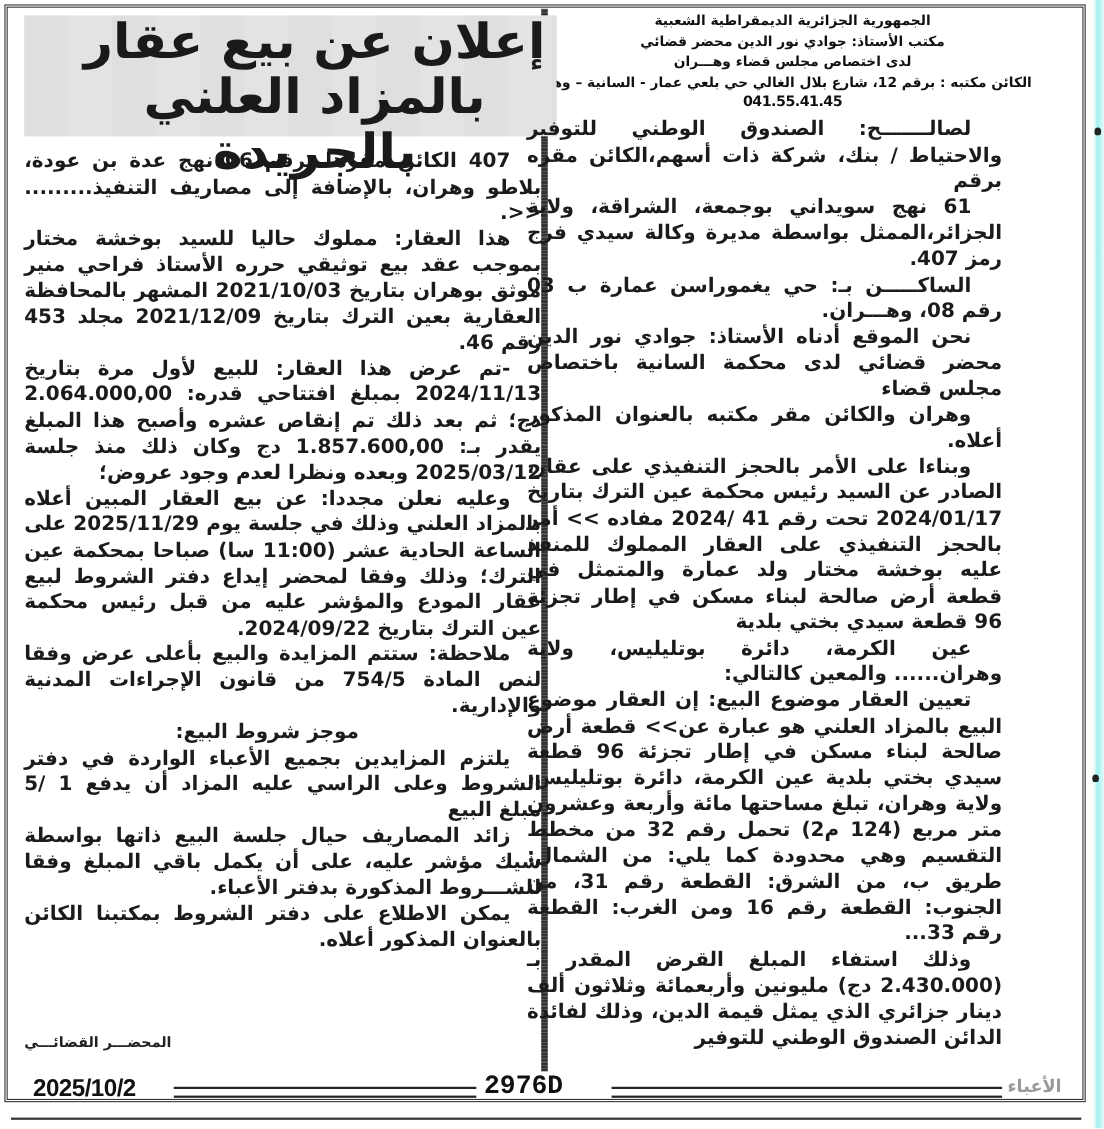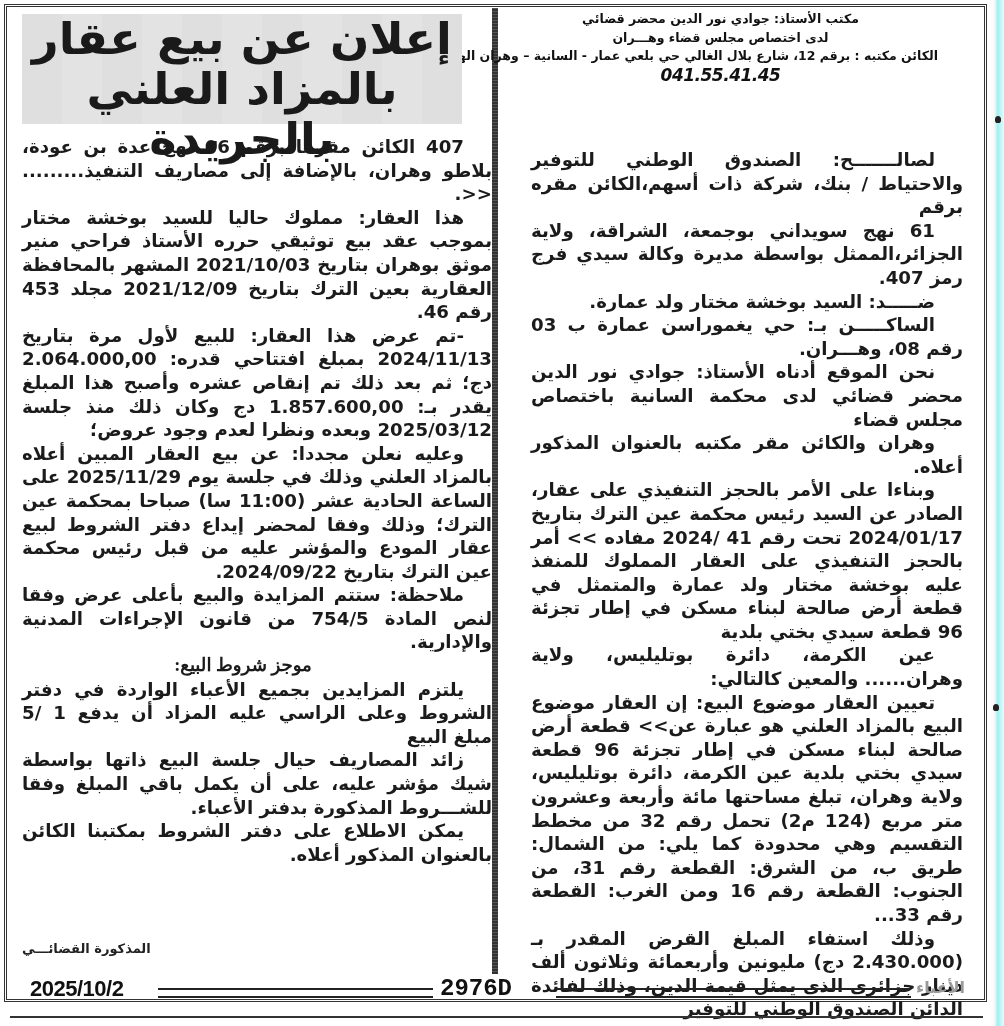--- a/index.html
+++ b/index.html
@@ -19,34 +19,35 @@
   .divider-v {
     position:absolute; left:492px; top:8px; width:6px; height:966px;
     background:repeating-linear-gradient(0deg,#333 0,#333 2px,#555 2px,#555 3px);
   }
   .col {
     position:absolute; direction:rtl; text-align:justify; text-align-last:right;
     font-size:18.2px; line-height:23.6px; font-weight:bold; color:#1b1b1b;
   }
   .col p { margin:0; }
   .indent { text-indent:28px; }
-  .col-right { left:531px; top:106px; width:432px;margin-top:42px; }
+  .col-right { left:479px; top:106px; width:432px; }
   .col-left { left:22px; top:135px; width:470px; }
 
   .head-right {
     position:absolute; left:503px; top:10px; width:435px; direction:rtl; text-align:center;
     font-size:12.5px; line-height:18.5px; font-weight:bold; color:#111;
   }
   .head-right .addr { font-size:12.5px; text-align:right; white-space:nowrap; }
-  .head-right .phone { font-size:17px; font-style:italic; letter-spacing:-0.5px; }
+  .head-right .phone { font-size:13px; letter-spacing:-0.5px; }
 
   .title-box {
     position:absolute; left:22px; top:14px; width:440px; height:110px;
     background:#e3e3e3; direction:rtl; text-align:center;
     background-image:repeating-linear-gradient(90deg, rgba(0,0,0,0.02) 0 40px, rgba(0,0,0,0) 40px 80px);
+    padding-left:44px;
   }
   .title-box .t {
     font-family:"DejaVu Sans", sans-serif; font-weight:bold; font-size:44px; line-height:50px;
     color:#1a1a1a; letter-spacing:1px; transform:scaleX(1.05);
   }
   .signature {
     position:absolute; left:22px; top:941px; width:150px; direction:rtl; text-align:left;
     font-size:13px; font-weight:bold; color:#222; white-space:nowrap;
   }
   .footer { position:absolute; left:8px; top:976px; width:980px; height:30px; }
@@ -62,57 +63,57 @@
 <body>
 
 <div class="right-strip"></div>
 <div class="stray-mark" style="left:995px;top:116px;"></div>
 <div class="stray-mark" style="left:993px;top:704px;"></div>
 
 <div class="frame"></div>
 <div class="divider-v"></div>
 
 <div class="head-right">
+  <div>الجمهورية الجزائرية الديمقراطية الشعبية</div>
   <div>مكتب الأستاذ: جوادي نور الدين محضر قضائي</div>
   <div>لدى اختصاص مجلس قضاء وهـــران</div>
   <div class="addr">الكائن مكتبه : برقم 12، شارع بلال الغالي حي بلعي عمار - السانية – وهران الهاتف:</div>
   <div class="phone">041.55.41.45</div>
 </div>
 
 <div class="title-box">
   <div class="t">إعلان عن بيع عقار</div>
   <div class="t">بالمزاد العلني بالجريدة</div>
 </div>
 
 <div class="col col-right">
   <p class="indent">لصالـــــــح: الصندوق الوطني للتوفير والاحتياط / بنك، شركة ذات أسهم،الكائن مقره برقم</p>
   <p class="indent">61 نهج سويداني بوجمعة، الشراقة، ولاية الجزائر،الممثل بواسطة مديرة وكالة سيدي فرج رمز 407.</p>
-  <p class="indent">ضـــــد: السيد بوخشة مختار ولد عمارة.</p>
   <p class="indent">الساكـــــن بـ: حي يغموراسن عمارة ب 03 رقم 08، وهـــران.</p>
   <p class="indent">نحن الموقع أدناه الأستاذ: جوادي نور الدين محضر قضائي لدى محكمة السانية باختصاص مجلس قضاء</p>
   <p class="indent">وهران والكائن مقر مكتبه بالعنوان المذكور أعلاه.</p>
   <p class="indent">وبناءا على الأمر بالحجز التنفيذي على عقار، الصادر عن السيد رئيس محكمة عين الترك بتاريخ 2024/01/17 تحت رقم 41 /2024 مفاده &gt;&gt; أمر بالحجز التنفيذي على العقار المملوك للمنفذ عليه بوخشة مختار ولد عمارة والمتمثل في قطعة أرض صالحة لبناء مسكن في إطار تجزئة 96 قطعة سيدي بختي بلدية</p>
   <p class="indent">عين الكرمة، دائرة بوتليليس، ولاية وهران...... والمعين كالتالي:</p>
   <p class="indent">تعيين العقار موضوع البيع: إن العقار موضوع البيع بالمزاد العلني هو عبارة عن&gt;&gt; قطعة أرض صالحة لبناء مسكن في إطار تجزئة 96 قطعة سيدي بختي بلدية عين الكرمة، دائرة بوتليليس، ولاية وهران، تبلغ مساحتها مائة وأربعة وعشرون متر مربع (124 م2) تحمل رقم 32 من مخطط التقسيم وهي محدودة كما يلي: من الشمال: طريق ب، من الشرق: القطعة رقم 31، من الجنوب: القطعة رقم 16 ومن الغرب: القطعة رقم 33...</p>
   <p class="indent">وذلك استفاء المبلغ القرض المقدر بـ (2.430.000 دج) مليونين وأربعمائة وثلاثون ألف دينار جزائري الذي يمثل قيمة الدين، وذلك لفائدة الدائن الصندوق الوطني للتوفير</p>
 </div>
 
 <div class="col col-left">
   <p class="indent">407 الكائن مقرها برقم 06 نهج عدة بن عودة، بلاطو وهران، بالإضافة إلى مصاريف التنفيذ......... &lt;&lt;.</p>
   <p class="indent">هذا العقار: مملوك حاليا للسيد بوخشة مختار بموجب عقد بيع توثيقي حرره الأستاذ فراحي منير موثق بوهران بتاريخ 2021/10/03 المشهر بالمحافظة العقارية بعين الترك بتاريخ 2021/12/09 مجلد 453 رقم 46.</p>
   <p class="indent">-تم عرض هذا العقار: للبيع لأول مرة بتاريخ 2024/11/13 بمبلغ افتتاحي قدره: 2.064.000,00 دج؛ ثم بعد ذلك تم إنقاص عشره وأصبح هذا المبلغ يقدر بـ: 1.857.600,00 دج وكان ذلك منذ جلسة 2025/03/12 وبعده ونظرا لعدم وجود عروض؛</p>
   <p class="indent">وعليه نعلن مجددا: عن بيع العقار المبين أعلاه بالمزاد العلني وذلك في جلسة يوم 2025/11/29 على الساعة الحادية عشر (11:00 سا) صباحا بمحكمة عين الترك؛ وذلك وفقا لمحضر إيداع دفتر الشروط لبيع عقار المودع والمؤشر عليه من قبل رئيس محكمة عين الترك بتاريخ 2024/09/22.</p>
   <p class="indent">ملاحظة: ستتم المزايدة والبيع بأعلى عرض وفقا لنص المادة 754/5 من قانون الإجراءات المدنية والإدارية.</p>
-  <p class="indent" style="text-align:left;text-align-last:center;font-family:Liberation Serif, serif;">موجز شروط البيع:</p>
+  <p class="indent" style="text-align:left;text-align-last:center;">موجز شروط البيع:</p>
   <p class="indent">يلتزم المزايدين بجميع الأعباء الواردة في دفتر الشروط وعلى الراسي عليه المزاد أن يدفع 1 /5 مبلغ البيع</p>
   <p class="indent">زائد المصاريف حيال جلسة البيع ذاتها بواسطة شيك مؤشر عليه، على أن يكمل باقي المبلغ وفقا للشـــروط المذكورة بدفتر الأعباء.</p>
   <p class="indent">يمكن الاطلاع على دفتر الشروط بمكتبنا الكائن بالعنوان المذكور أعلاه.</p>
 </div>
 
-<div class="signature">المذكورة القضائـــي</div>
+<div class="signature">المحضـــر القضائـــي</div>
 
 <div class="footer">
   <span class="date">2025/10/2</span>
   <div class="rule" style="left:150px;width:275px;"></div>
   <span class="page">2976D</span>
   <div class="rule" style="left:548px;width:355px;"></div>
   <span class="brand">الأعباء</span>
 </div>
 <div class="bottom-line"></div>
 

